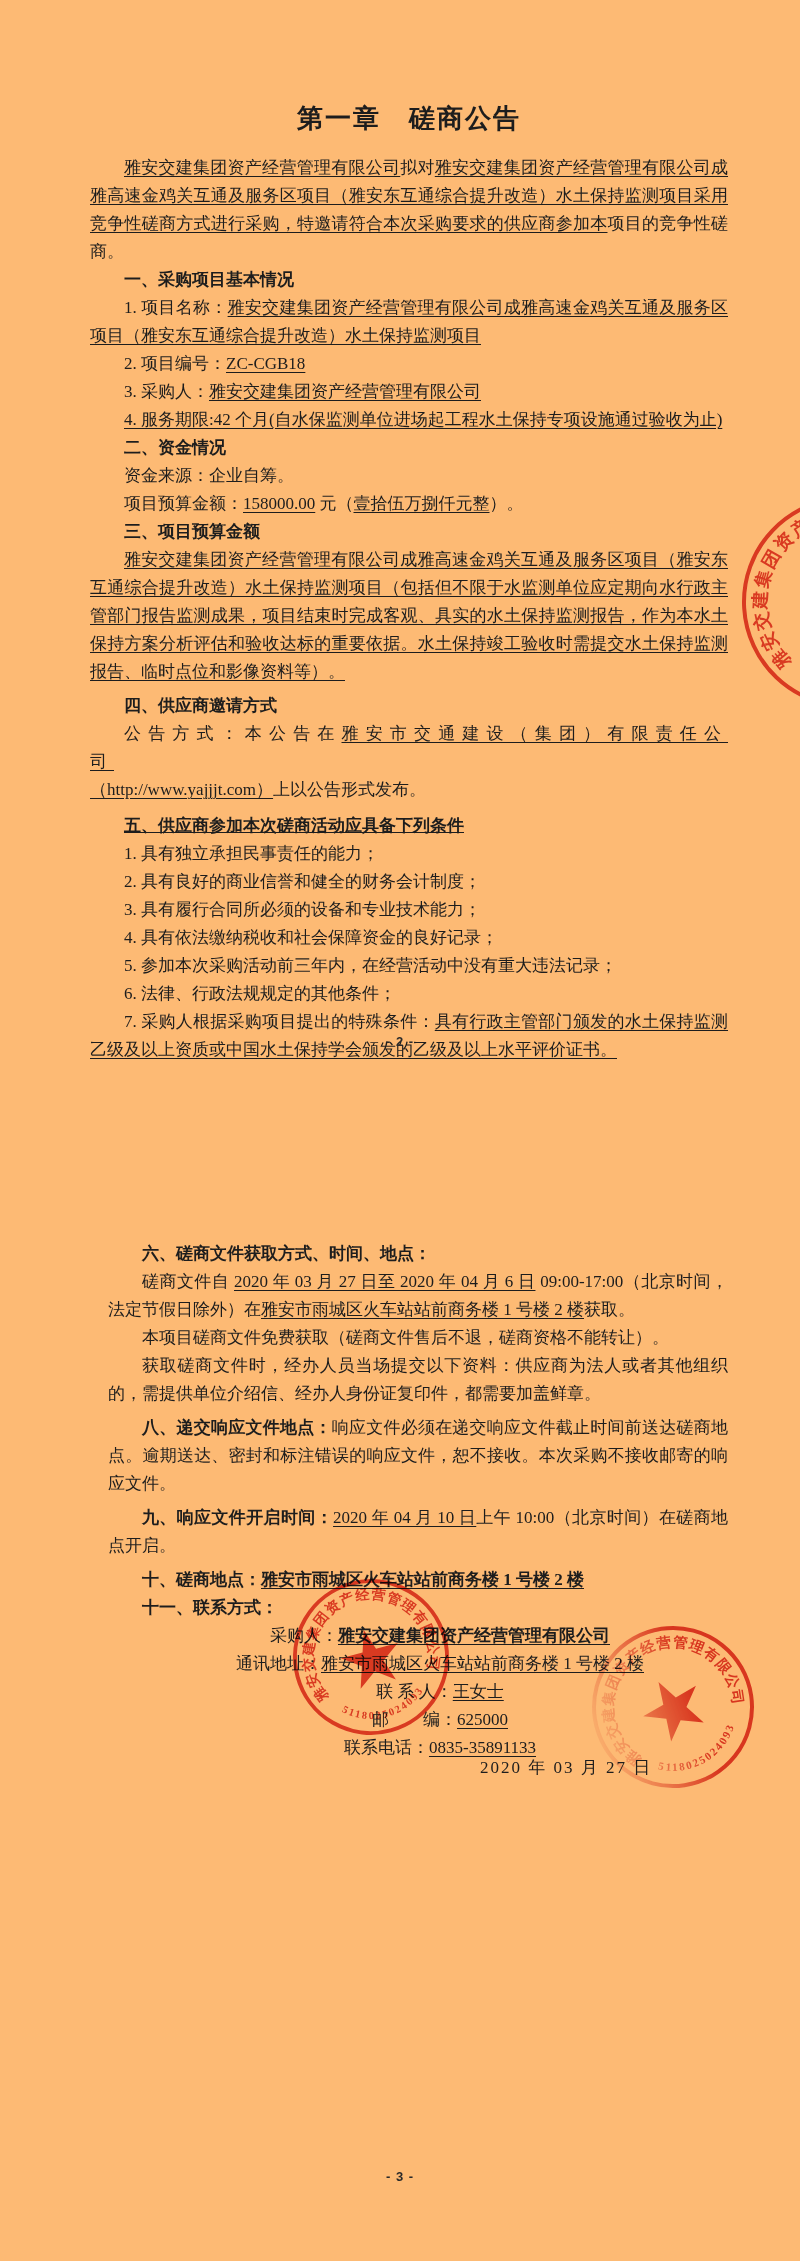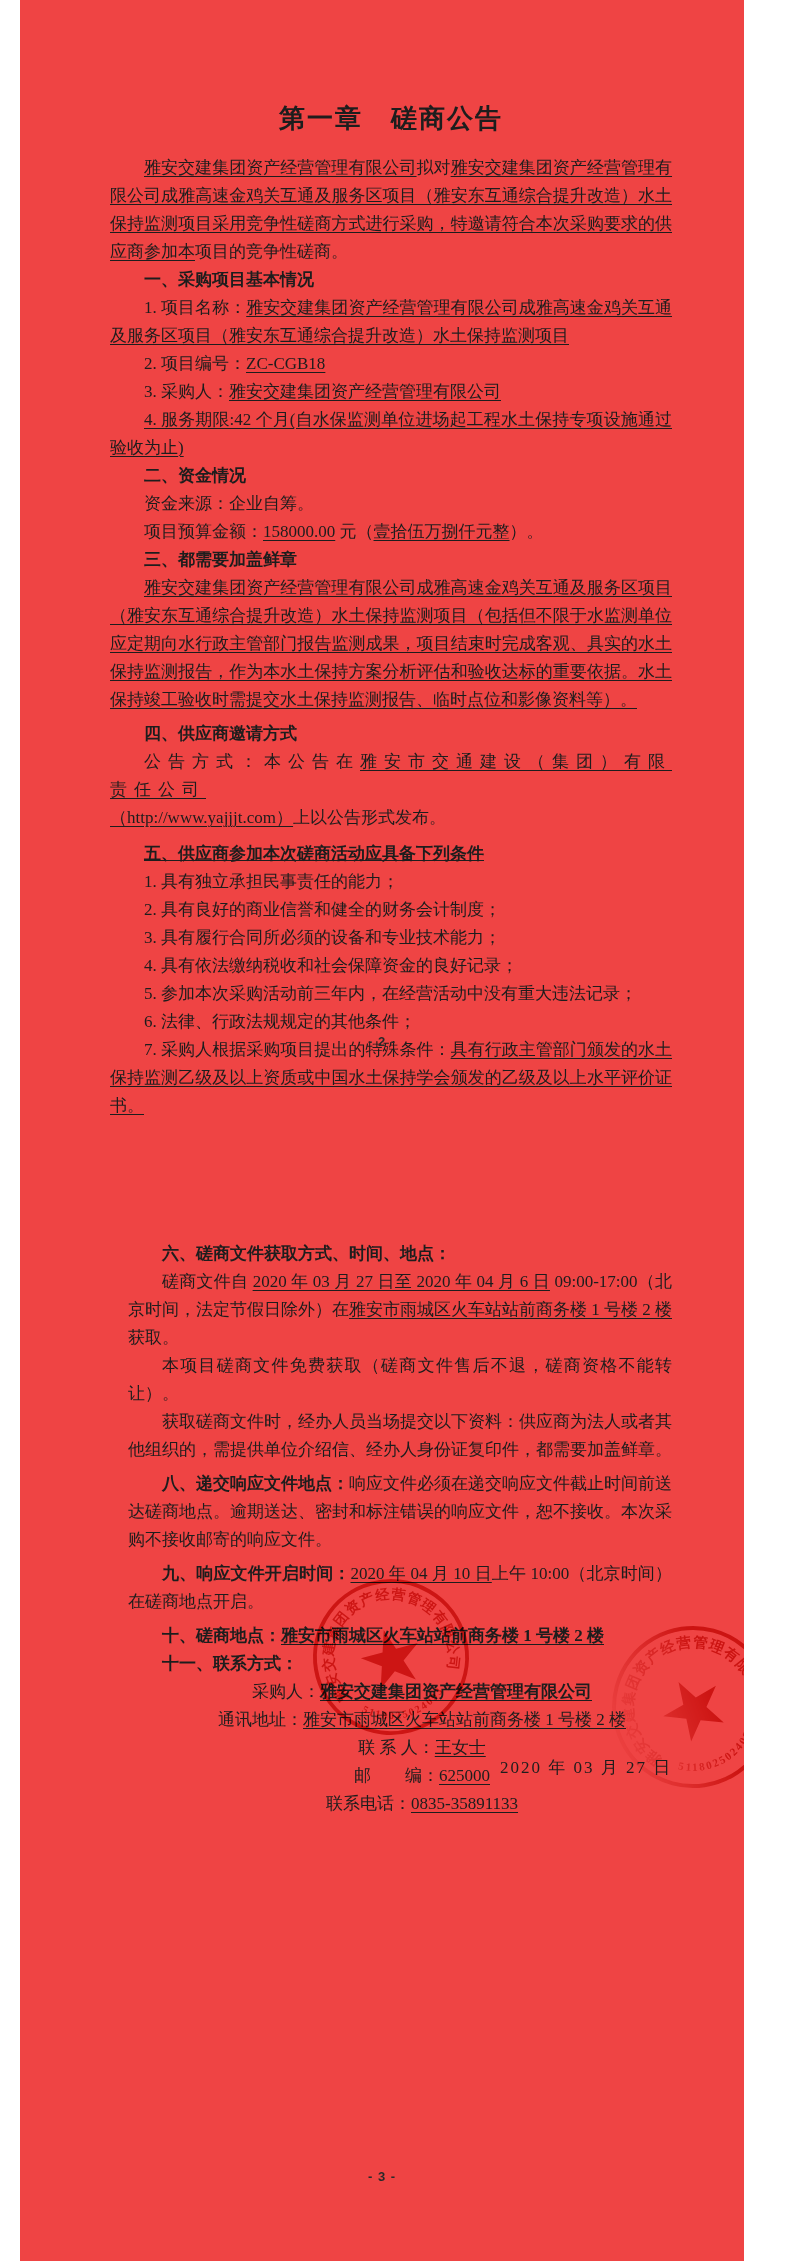--- a/index.html
+++ b/index.html
@@ -1,25 +1,24 @@
 <!DOCTYPE html>
 <html><head>
 <meta charset="utf-8">
 <style>
   html,body{margin:0;padding:0;background:#ffffff;}
   .page{
     position:relative;
-    width:724px;height:2261px;
-    background:#ef4444;
+    width:800px;height:2261px;
+    background:#fdba74;
     overflow:hidden;
     font-family:"Liberation Serif","DejaVu Serif",serif;
     color:#1d1d1d;
     font-size:17px;
     line-height:28px;
-    margin-left:20px;
   }
   .flow1{position:absolute;left:90px;right:72px;top:0;}
   .flow2{position:absolute;left:108px;right:72px;top:1240px;}
   .doc-title{
     margin-top:98px;
     text-align:center;
     font-size:26px;
     line-height:42px;
     font-weight:700;
     letter-spacing:2px;
@@ -64,21 +63,21 @@
     <div class="hd">一、采购项目基本情况</div>
     <div class="para"><span>1. 项目名称：</span><span class="u">雅安交建集团资产经营管理有限公司成雅高速金鸡关互通及服务区项目（雅安东互通综合提升改造）水土保持监测项目</span></div>
     <div class="para"><span>2. 项目编号：</span><span class="u">ZC-CGB18</span></div>
     <div class="para"><span>3. 采购人：</span><span class="u">雅安交建集团资产经营管理有限公司</span></div>
     <div class="para"><span class="u">4. 服务期限:42 个月(自水保监测单位进场起工程水土保持专项设施通过验收为止)</span></div>
 
     <div class="hd">二、资金情况</div>
     <div class="para">资金来源：企业自筹。</div>
     <div class="para"><span>项目预算金额：</span><span class="u">158000.00</span><span> 元（</span><span class="u">壹拾伍万捌仟元整</span><span>）。</span></div>
 
-    <div class="hd">三、都需要加盖鲜章</div>
+    <div class="hd">三、项目预算金额</div>
     <div class="para"><span class="u">雅安交建集团资产经营管理有限公司成雅高速金鸡关互通及服务区项目（雅安东互通综合提升改造）水土保持监测项目（包括但不限于水监测单位应定期向水行政主管部门报告监测成果，项目结束时完成客观、具实的水土保持监测报告，作为本水土保持方案分析评估和验收达标的重要依据。水土保持竣工验收时需提交水土保持监测报告、临时点位和影像资料等）。</span></div>
 
     <div class="hd hd-gap">四、供应商邀请方式</div>
     <div class="para spread"><span>公告方式：本公告在</span><span class="u">雅安市交通建设（集团）有限责任公司</span></div>
     <div class="para" style="text-indent:0;"><span class="u">（http://www.yajjjt.com）</span><span>上以公告形式发布。</span></div>
 
     <div class="hd hd-gap" style="margin-top:8px;text-decoration:underline;">五、供应商参加本次磋商活动应具备下列条件</div>
     <div class="para">1. 具有独立承担民事责任的能力；</div>
     <div class="para">2. 具有良好的商业信誉和健全的财务会计制度；</div>
     <div class="para">3. 具有履行合同所必须的设备和专业技术能力；</div>

